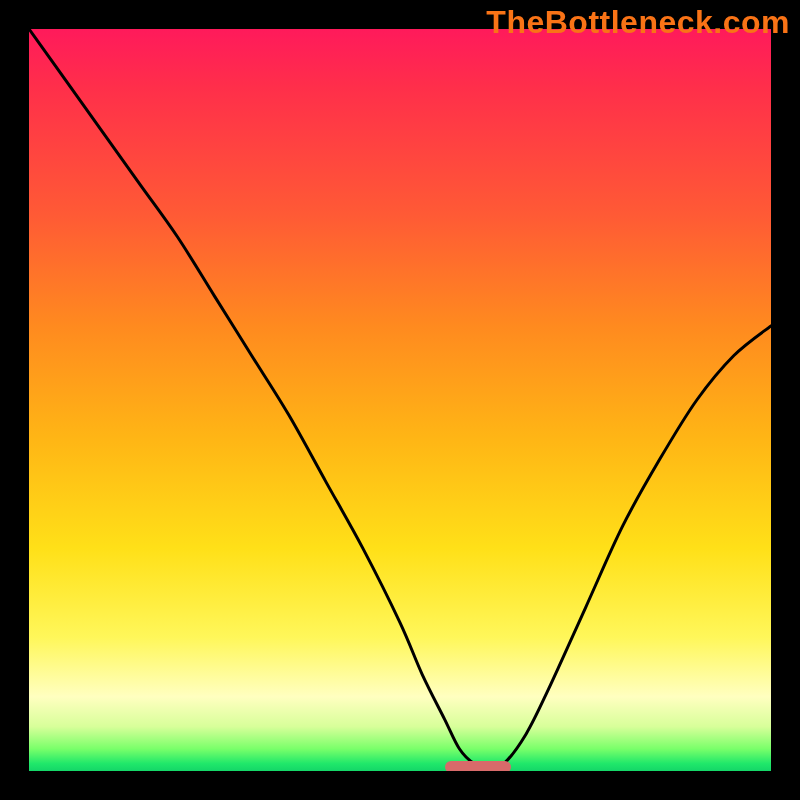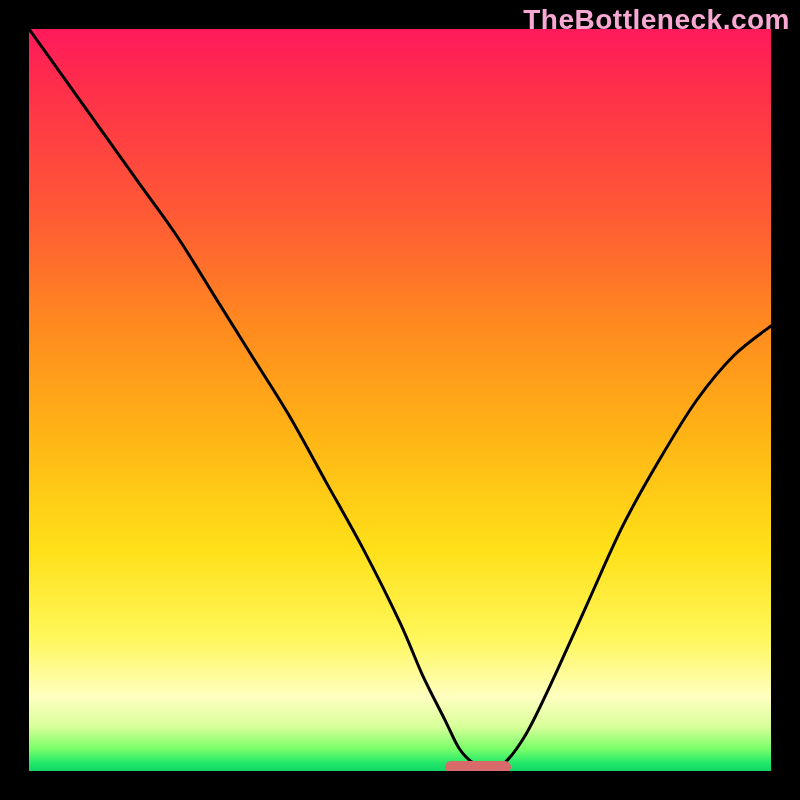--- a/index.html
+++ b/index.html
@@ -14,22 +14,22 @@
   .frame {
     position: relative;
     width: 800px;
     height: 800px;
     background: #000;
   }
   .watermark {
     position: absolute;
     top: 4px;
     right: 10px;
-    color: #f9a8d4;
-    font-size: 28px;
+    color: #f97316;
+    font-size: 32px;
     font-weight: 600;
     letter-spacing: 0.5px;
     z-index: 10;
     user-select: none;
   }
   .plot-area {
     position: absolute;
     left: 29px;
     top: 29px;
     width: 742px;   

